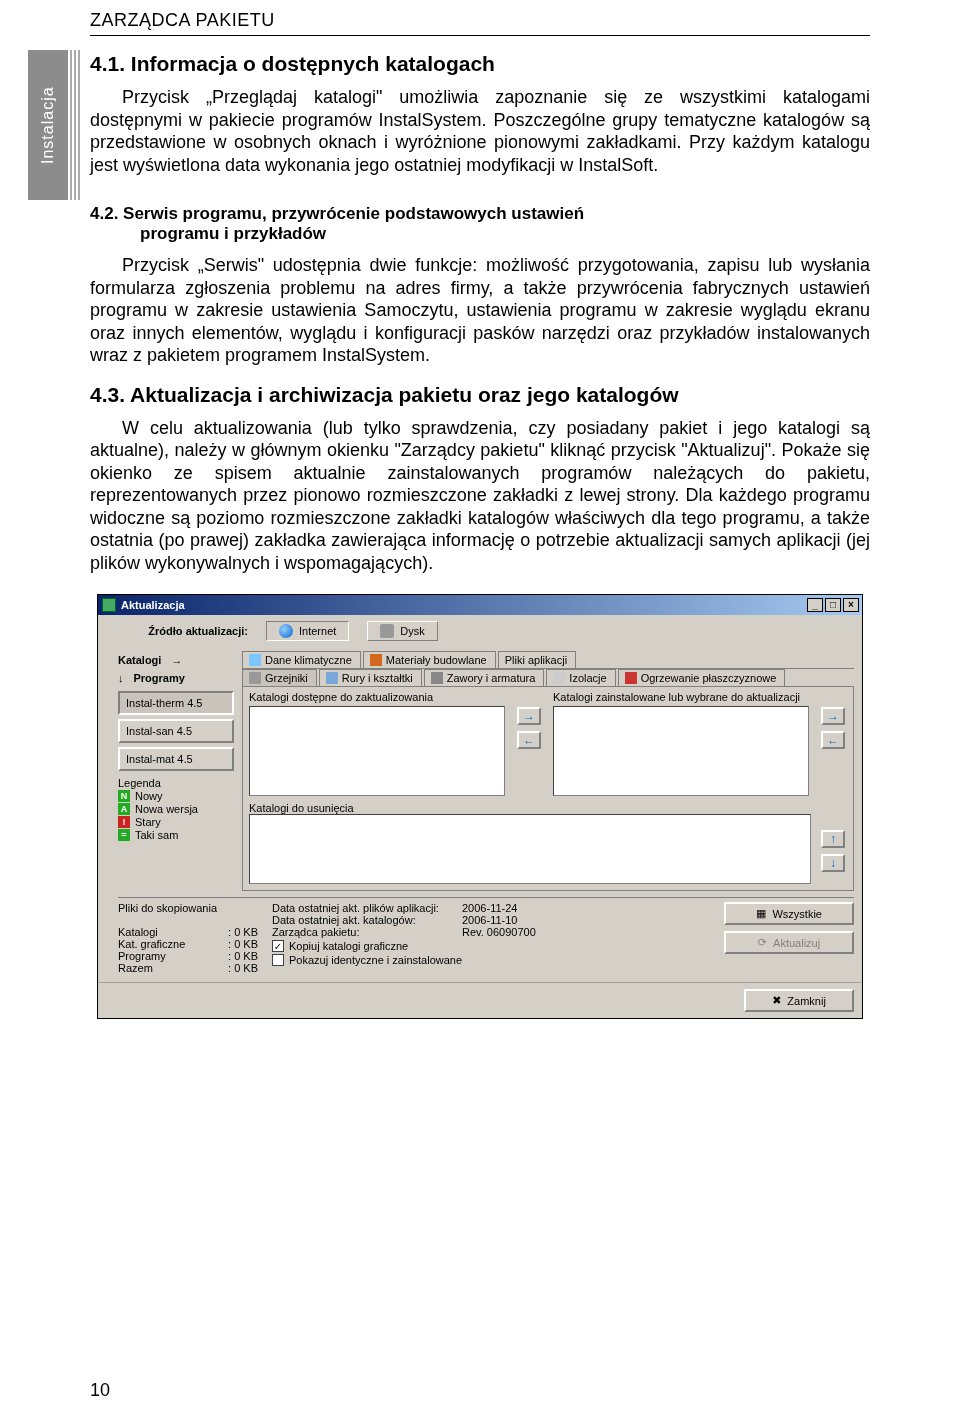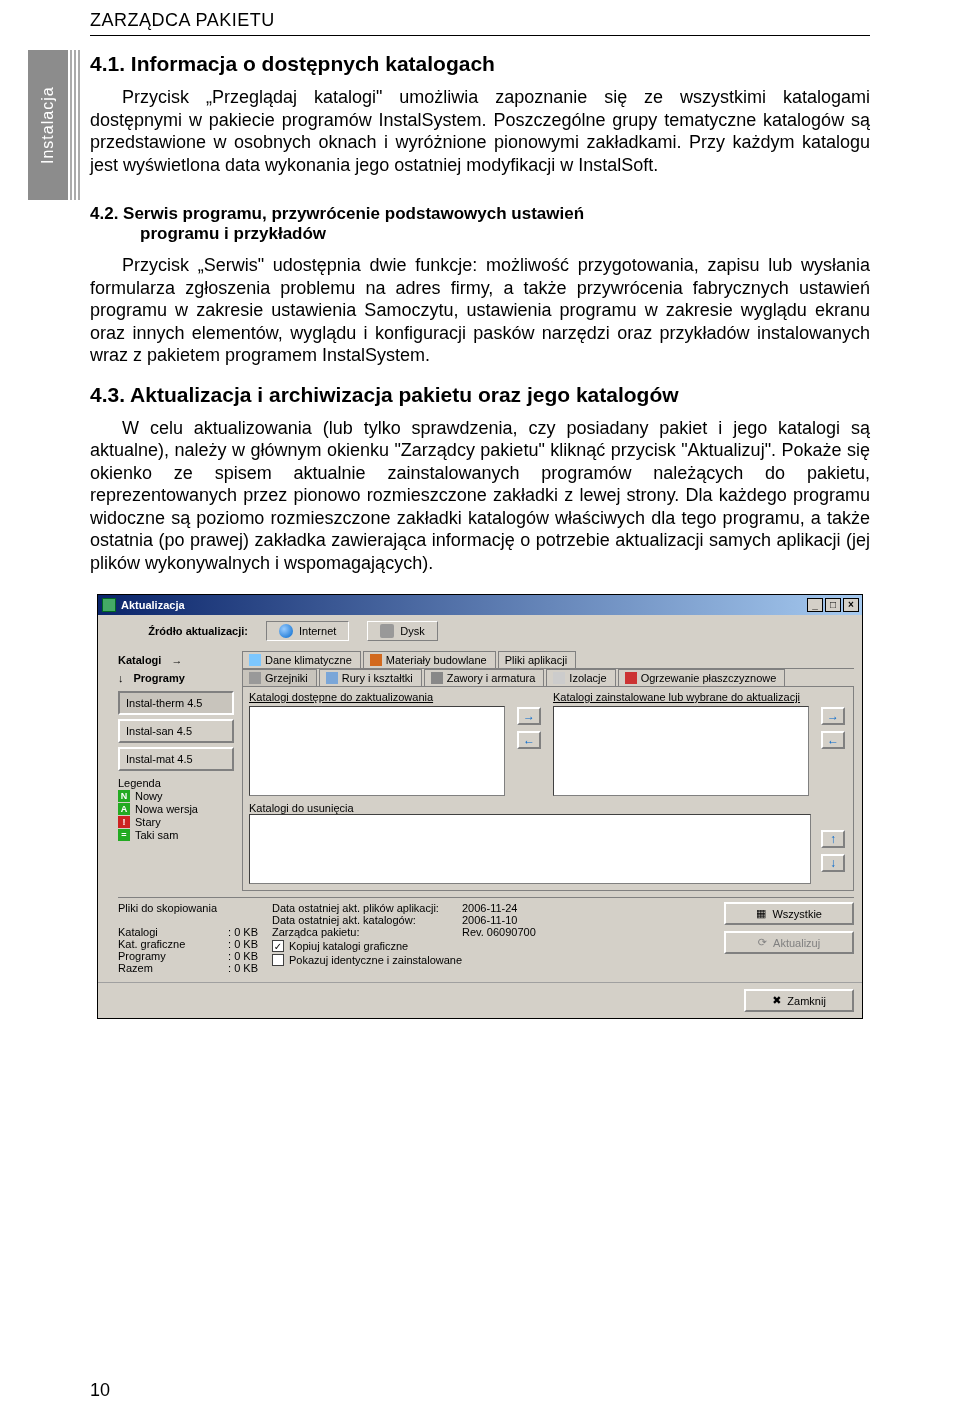--- a/index.html
+++ b/index.html
@@ -162,21 +162,21 @@
     background:#c8c4bc;
   }
 
   .panel {
     border: 1px solid #808080; border-top: none;
     background: #d4d0c8;
     padding: 4px 6px 6px 6px;
   }
   .panel-cols { display: flex; gap: 10px; }
   .list-col { flex: 1; }
-  .list-col .hdr { font-size: 11px; margin-bottom: 3px; text-decoration: underline; }
+  .list-col .hdr { font-size: 11px; margin-bottom: 3px; }
   .listbox {
     background: #fff; border: 1px solid #808080;
     border-top-color:#404040; border-left-color:#404040;
     height: 90px;
   }
   .listbox.wide { height: 70px; }
   .move-btns { width: 28px; display: flex; flex-direction: column; align-items: center; gap: 6px; margin-top: 16px; }
   .mbtn {
     width: 24px; height: 18px;
     border: 2px solid #fff; border-right-color:#808080; border-bottom-color:#808080;

